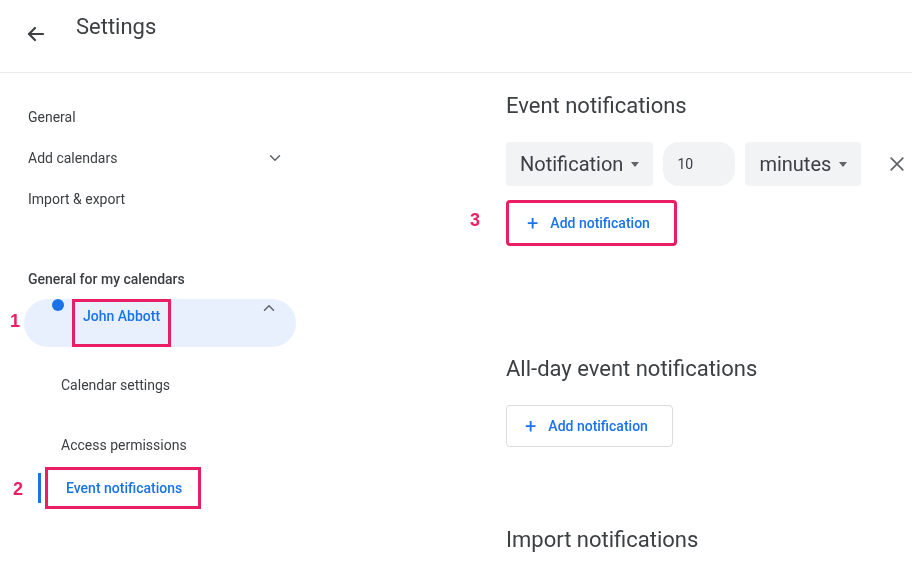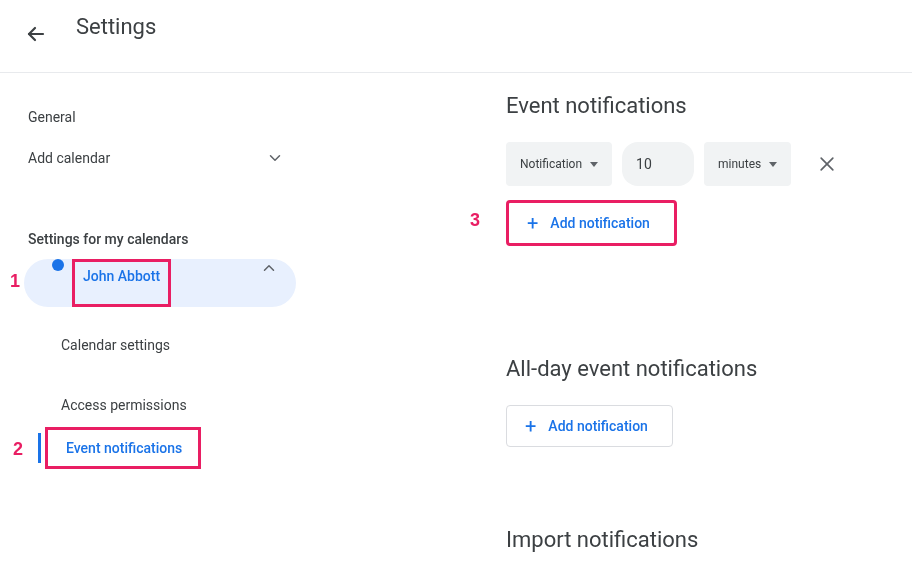--- a/index.html
+++ b/index.html
@@ -142,21 +142,21 @@
       gap: 10px;
       margin-bottom: 10px;
     }
     .select-box {
       background: #f1f3f4;
       border: none;
       height: 44px;
       padding: 0 14px;
       display: flex;
       align-items: center;
-      font-size: 12px;
+      font-size: 20px;
       color: #3c4043;
       border-radius: 4px;
       cursor: pointer;
       gap: 8px;
     }
     .input-box {
       background: #f1f3f4;
       border: none;
       height: 44px;
       width: 72px;
@@ -228,27 +228,30 @@
   </div>
   <div class="header-title">Settings</div>
 </div>
 
 <div class="layout">
   <div class="sidebar">
     <div class="nav-item">
       <span>General</span>
     </div>
     <div class="nav-item">
-      <span>Add calendar</span>
+      <span>Add calendars</span>
       <svg width="18" height="18" viewBox="0 0 24 24" fill="none" stroke="#5f6368" stroke-width="2" stroke-linecap="round" stroke-linejoin="round">
           <polyline points="6 9 12 15 18 9"></polyline>
         </svg>
     </div>
-
-    <div class="section-heading">Settings for my calendars</div>
+    <div class="nav-item">
+      <span>Import &amp; export</span>
+    </div>
+
+    <div class="section-heading">General for my calendars</div>
 
     <div style="position:relative;">
       <span class="callout" style="left:10px; top:12px;">1</span>
       <div class="calendar-pill" style="margin-left:24px;">
         <span class="calendar-dot"></span>
         <span class="calendar-name-wrap">
           <span class="calendar-name">John Abbott</span>
         </span>
         <svg class="chev" width="18" height="18" viewBox="0 0 24 24" fill="none" stroke="#5f6368" stroke-width="2" stroke-linecap="round" stroke-linejoin="round">
             <polyline points="6 15 12 9 18 15"></polyline>

